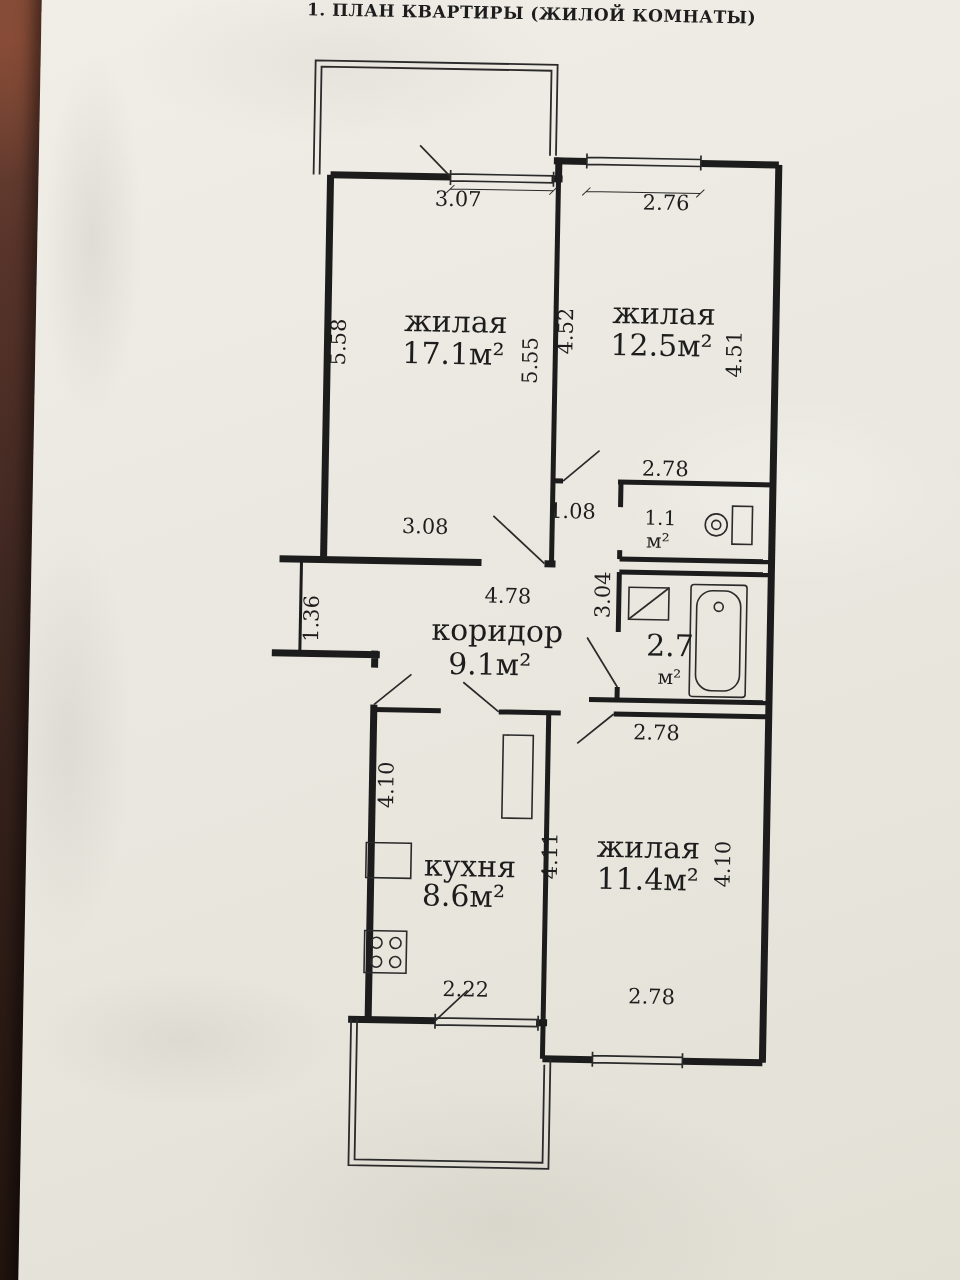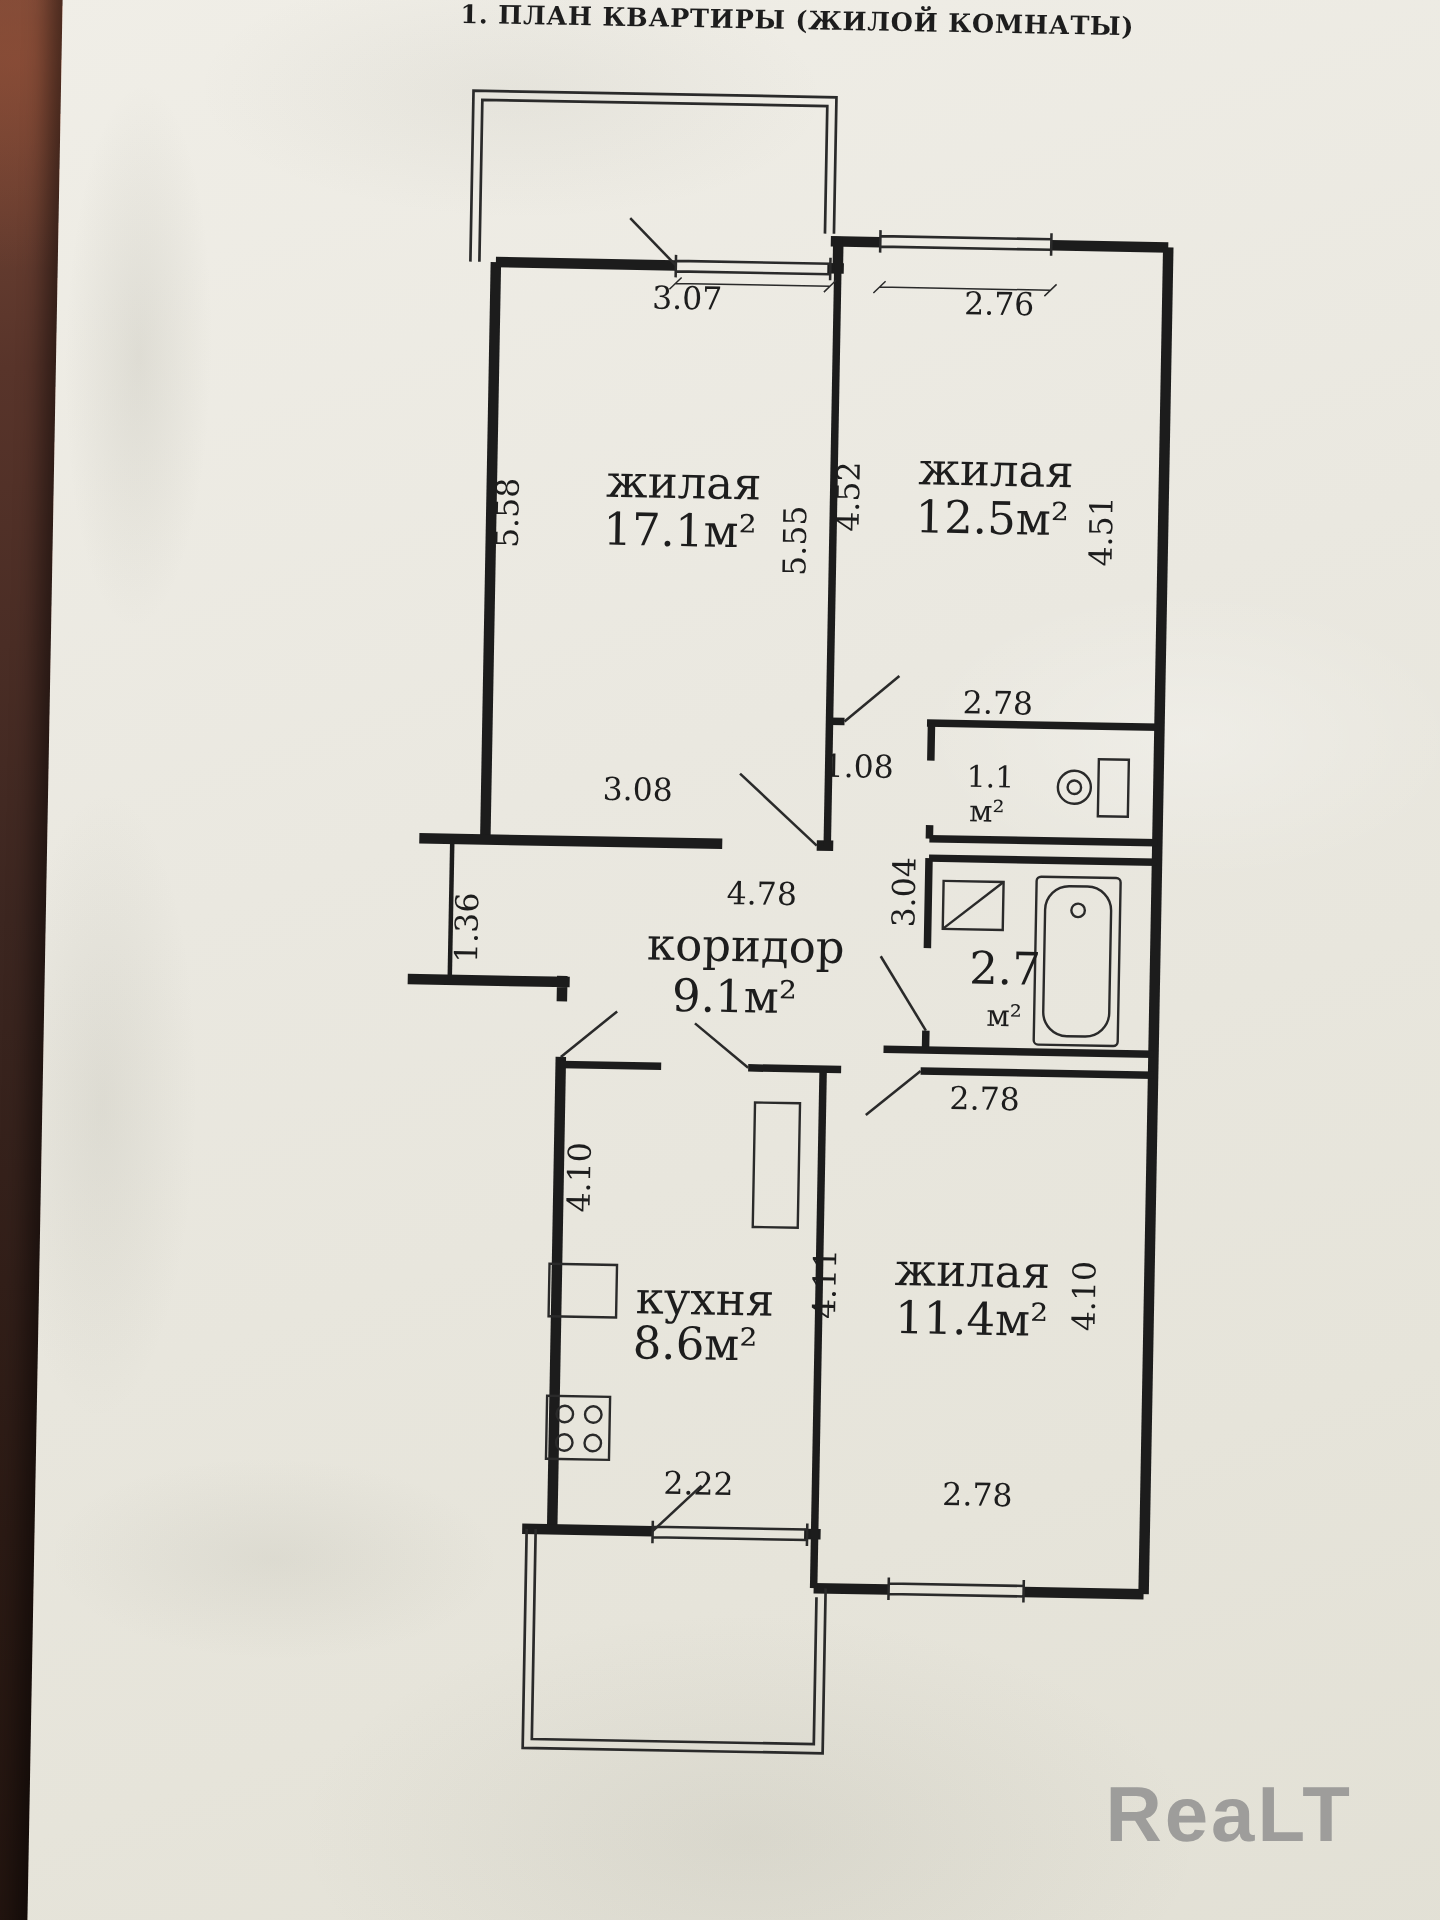--- a/index.html
+++ b/index.html
@@ -170,14 +170,13 @@
         <text class="t-dim" x="628" y="752" text-anchor="middle">2.78</text>
         <text class="t-dim" x="366" y="802" text-anchor="middle" transform="rotate(-90 366 802)">4.10</text>
         <text class="t-dim" x="531" y="870" text-anchor="middle" transform="rotate(-90 531 870)">4.11</text>
         <text class="t-dim" x="704" y="875" text-anchor="middle" transform="rotate(-90 704 875)">4.10</text>
         <text class="t-dim" x="442" y="1012" text-anchor="middle">2.22</text>
         <text class="t-dim" x="628" y="1016" text-anchor="middle">2.78</text>
       </g>
     </svg>
   </div>
 
-  <div class="wm">ReaLT</div>
 </div>
 
 </body></html>

